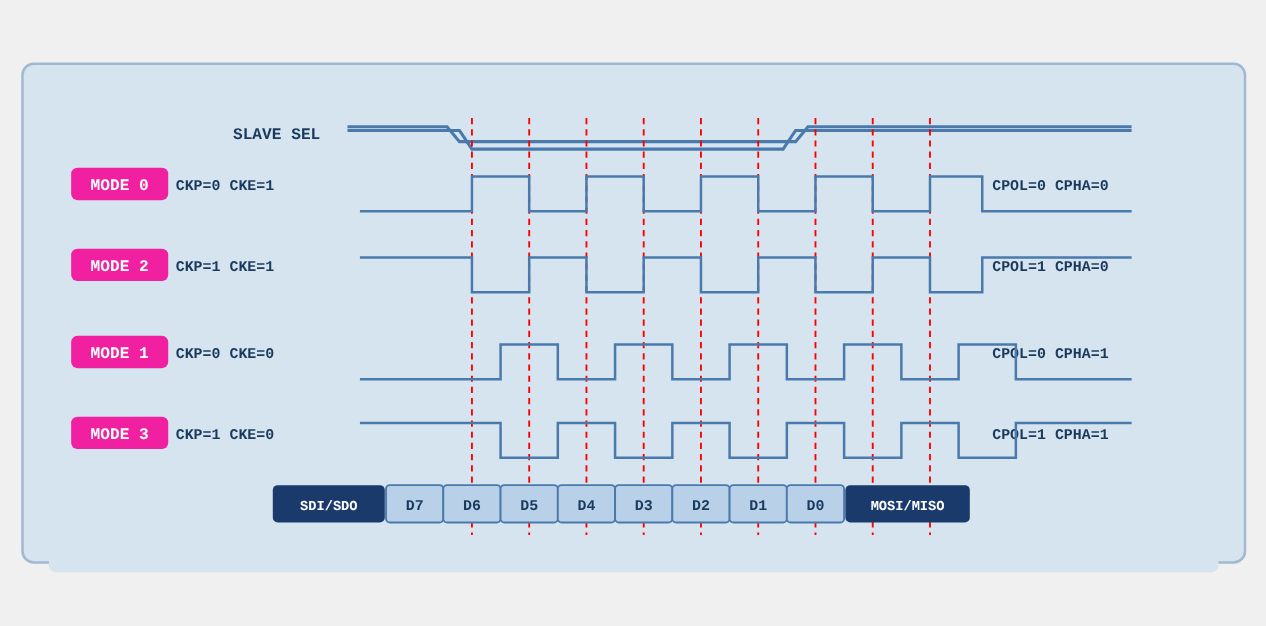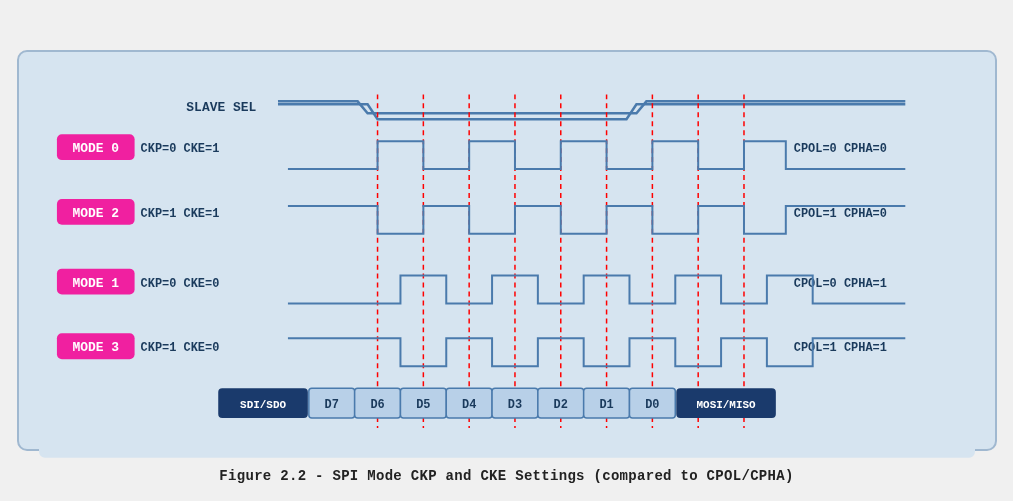--- a/index.html
+++ b/index.html
@@ -121,14 +121,13 @@
 
       <rect x="593" y="320" width="46" height="30" rx="3" fill="#b8d0e8" stroke="#4a7aac" stroke-width="1.5"></rect>
       <text x="616" y="340" font-family="Courier New" font-size="12" font-weight="bold" fill="#1a3a5c" text-anchor="middle">D0</text>
 
       <rect x="640" y="320" width="100" height="30" rx="4" fill="#1a3a6c"></rect>
       <text x="690" y="340" font-family="Courier New" font-size="11" font-weight="bold" fill="white" text-anchor="middle">MOSI/MISO</text>
 
     </svg>
   </div>
 
-  <div class="caption">Figure 2.2 - SPI Mode CKP and CKE Settings (compared to CPOL/CPHA)</div>
 </div>
 
 </body></html>

